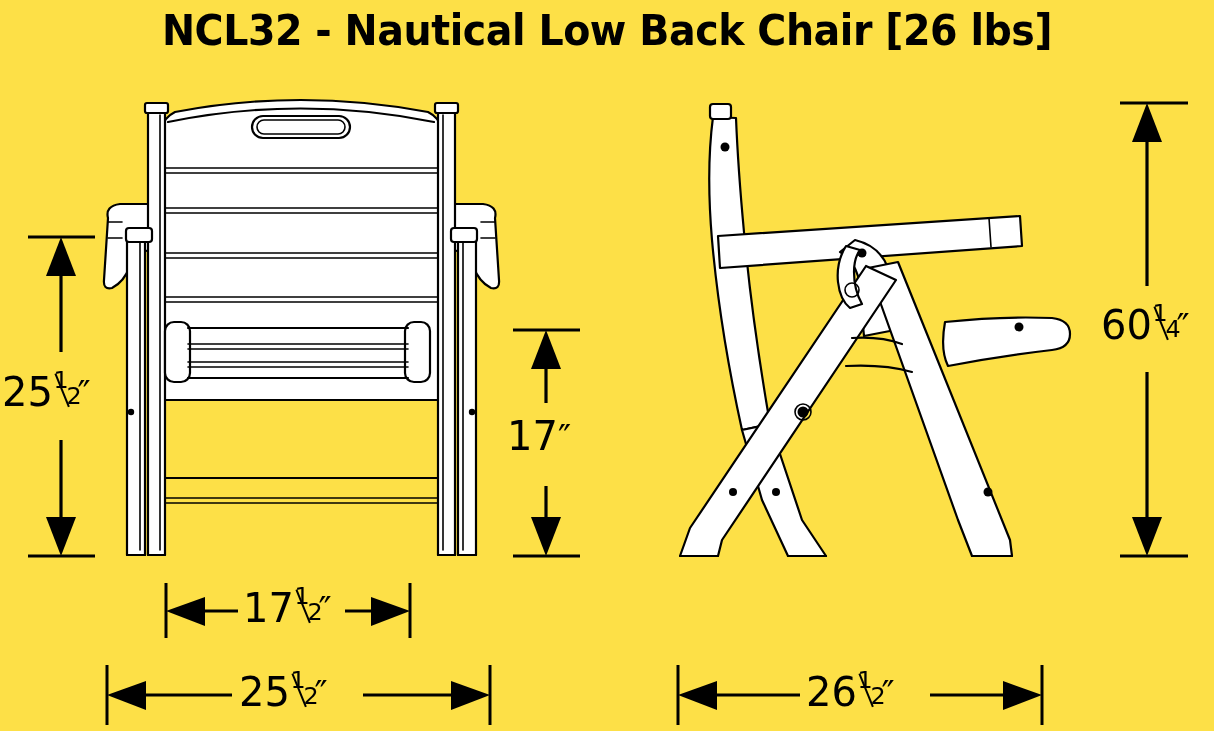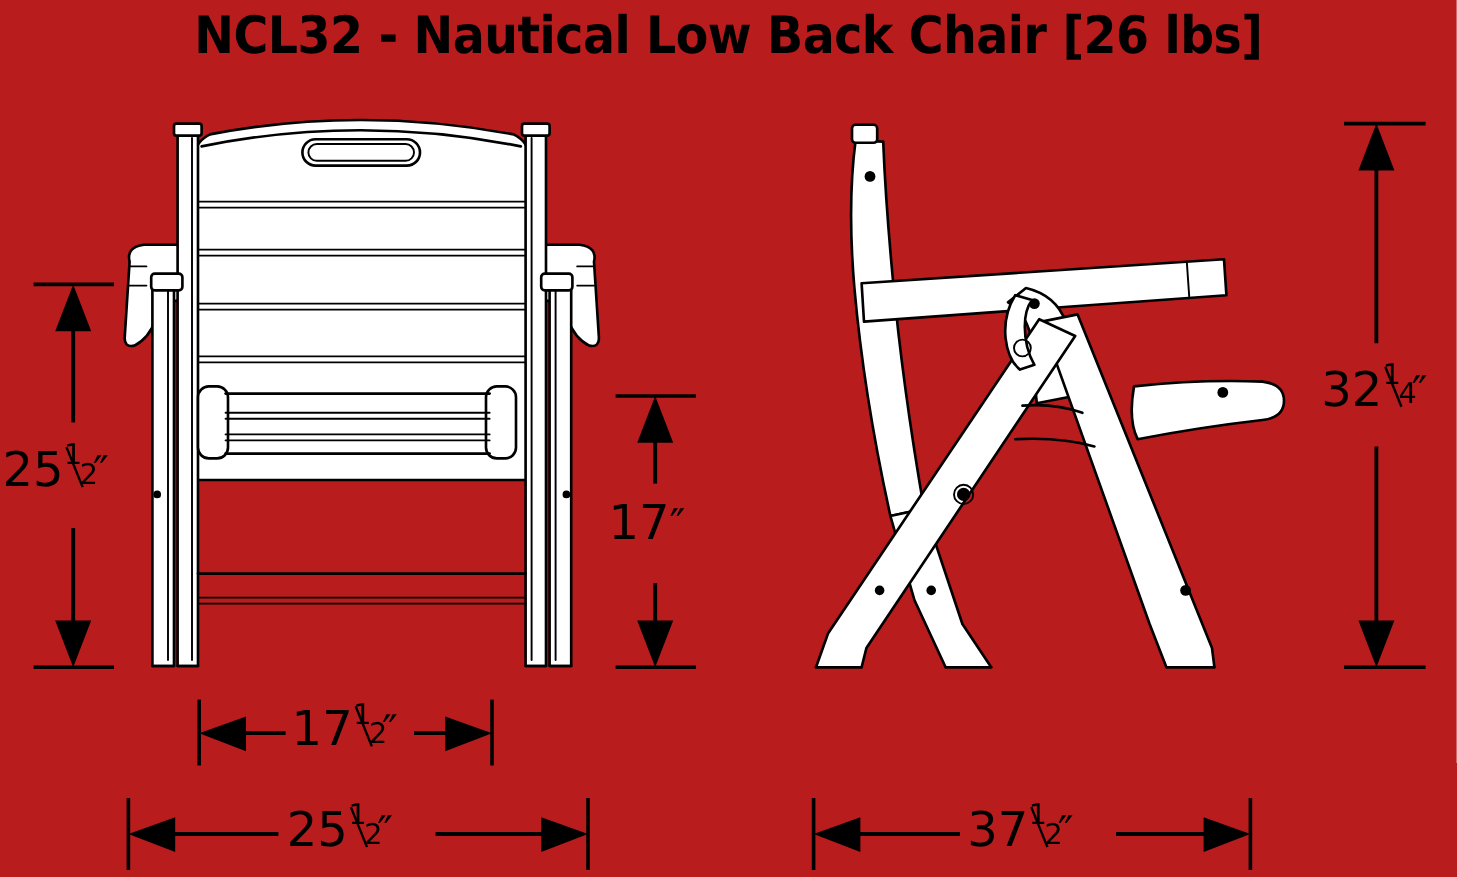--- a/index.html
+++ b/index.html
@@ -8,21 +8,21 @@
     background: #ffffff;
   }
   body {
     font-family: "Liberation Sans", sans-serif;
     color: #000000;
   }
   #page {
     position: relative;
     width: 1214px;
     height: 731px;
-    background: #b91c1c;
+    background: #fde047;
     overflow: hidden;
   }
   #title {
     position: absolute;
     left: 0;
     top: 4px;
     width: 1214px;
     text-align: center;
     font-family: "DejaVu Sans", "Liberation Sans", sans-serif;
     font-weight: bold;
@@ -271,28 +271,28 @@
 
   <div class="dim-label" style="left:2px; top:372px;">
     <span>25</span><span class="frac"><span class="num">1</span><span class="bar"></span><span class="den">2</span></span><span class="inch">″</span>
   </div>
 
   <div class="dim-label" style="left:507px; top:416px;">
     <span>17</span><span class="inch">″</span>
   </div>
 
   <div class="dim-label" style="left:1101px; top:305px;">
-    <span>32</span><span class="frac"><span class="num">1</span><span class="bar"></span><span class="den">4</span></span><span class="inch">″</span>
+    <span>60</span><span class="frac"><span class="num">1</span><span class="bar"></span><span class="den">4</span></span><span class="inch">″</span>
   </div>
 
   <div class="dim-label" style="left:243px; top:588px;">
     <span>17</span><span class="frac"><span class="num">1</span><span class="bar"></span><span class="den">2</span></span><span class="inch">″</span>
   </div>
 
   <div class="dim-label" style="left:239px; top:672px;">
     <span>25</span><span class="frac"><span class="num">1</span><span class="bar"></span><span class="den">2</span></span><span class="inch">″</span>
   </div>
 
   <div class="dim-label" style="left:806px; top:672px;">
-    <span>37</span><span class="frac"><span class="num">1</span><span class="bar"></span><span class="den">2</span></span><span class="inch">″</span>
+    <span>26</span><span class="frac"><span class="num">1</span><span class="bar"></span><span class="den">2</span></span><span class="inch">″</span>
   </div>
 
 </div>
 
 </body></html>

